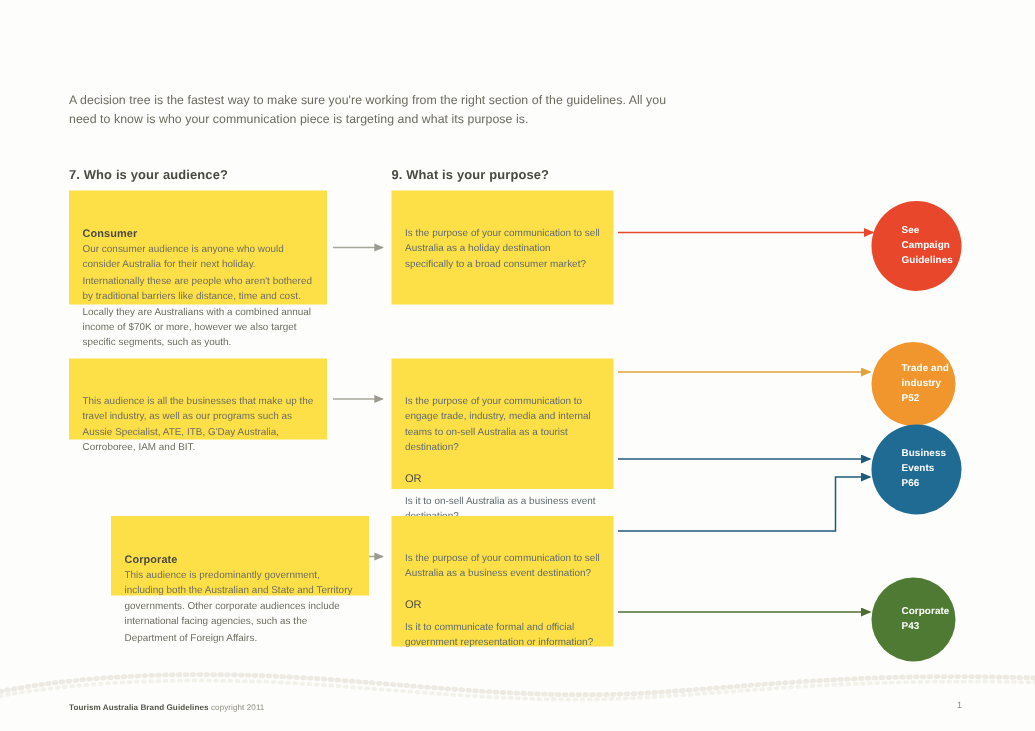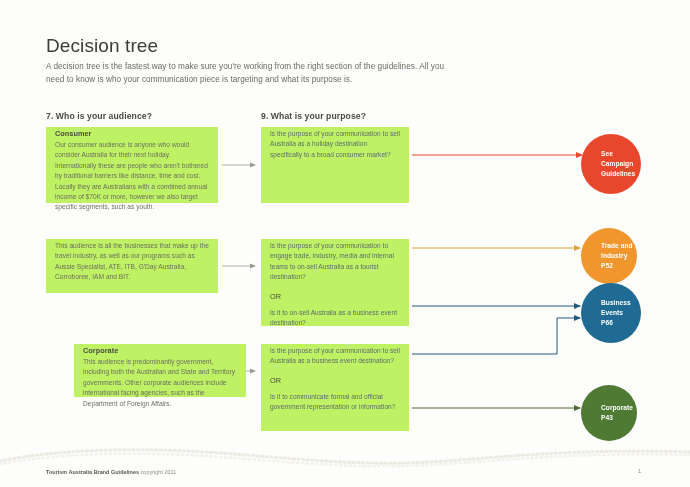--- a/index.html
+++ b/index.html
@@ -48,23 +48,23 @@
     font-weight: bold;
     color: #4a4a42;
     letter-spacing: 0.1px;
   }
   #col-head-1 { left: 46px; top: 111px; }
   #col-head-2 { left: 261px; top: 111px; }
 
   
   .box {
     position: absolute;
-    background: #bef264;
+    background: #fde047;
     box-sizing: border-box;
-    padding: 2px 9px 7px 9px;
+    padding: 24px 9px 7px 9px;
   }
   .box-title {
     font-size: 7.3px;
     font-weight: bold;
     color: #4a4a42;
     margin-bottom: 2px;
     letter-spacing: 0.05px;
   }
   .box-text {
     font-size: 6.6px;
@@ -161,21 +161,20 @@
     top: 468px;
     font-size: 6px;
     color: #8d8c82;
   }
 </style>
 </head>
 <body>
 
 <div id="page">
 
-  <div id="title">Decision tree</div>
   <div id="intro">A decision tree is the fastest way to make sure you're working from the right section of the guidelines. All you need to know is who your communication piece is targeting and what its purpose is.</div>
 
   <div class="col-head" id="col-head-1">7. Who is your audience?</div>
   <div class="col-head" id="col-head-2">9. What is your purpose?</div>
 
   <svg id="wires" viewBox="0 0 690 487" xmlns="http://www.w3.org/2000/svg">
     <defs>
       <marker id="ah-grey" markerWidth="7" markerHeight="7" refX="6" refY="3" orient="auto">
         <path d="M0,0 L7,3 L0,6 z" fill="#9b9a8e"></path>
       </marker>

